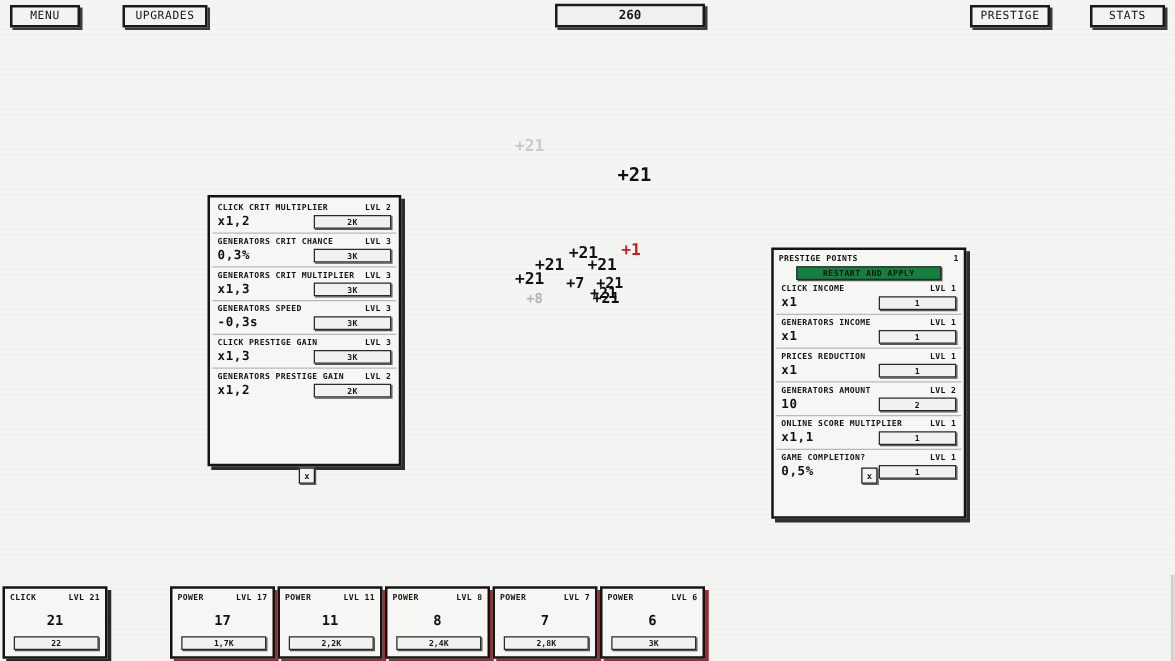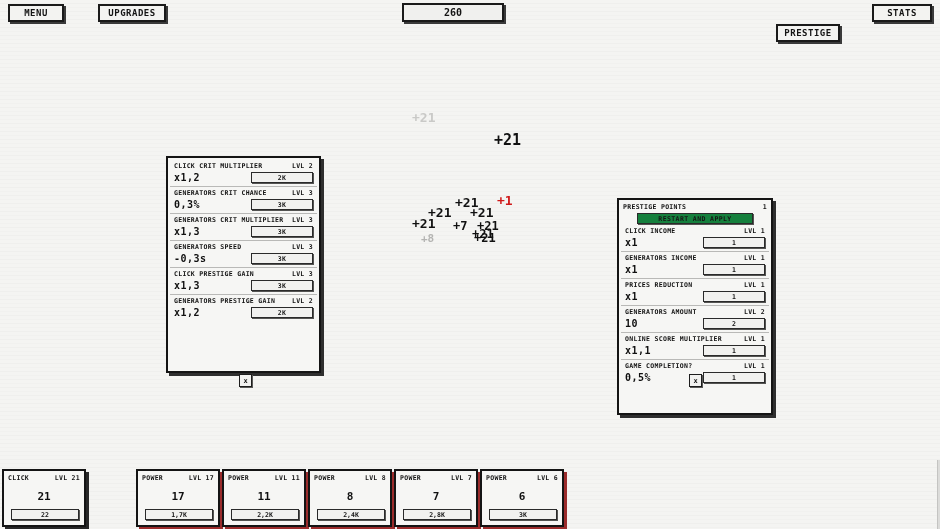--- a/index.html
+++ b/index.html
@@ -23,45 +23,45 @@
       );
   }
 
   
   .btn {
     background: #f3f3f1;
     border: 2px solid #1a1a1a;
     box-shadow: 2px 2px 0 #3a3a3a;
     color: #141414;
     font-family: "DejaVu Sans Mono", monospace;
-    font-weight: bold;
+    font-weight: normal;
     letter-spacing: 0.5px;
     display: flex;
     align-items: center;
     justify-content: center;
     cursor: pointer;
     user-select: none;
   }
 
   
   .topbtn {
     position: absolute;
     top: 4px;
     height: 18px;
     font-size: 9px;
   }
   #btn-menu     { left: 8px;   width: 56px; }
   #btn-upgrades { left: 98px;  width: 68px; }
-  #btn-prestige { left: 776px; width: 64px; margin-top: 20px; }
+  #btn-prestige { left: 776px; width: 64px; }
   #btn-stats    { left: 872px; width: 60px; }
 
   #counter-box {
     position: absolute;
-    top: 3px; left: 402px;
-    width: 102px; height: 19px;
+    top: 3px; left: 444px;
+    width: 120px; height: 19px;
     font-size: 10px;
     border: 2px solid #1a1a1a;
     background: #f0f0ee;
     box-shadow: 2px 2px 0 #3a3a3a;
     display: flex; align-items: center; justify-content: center;
     font-weight: bold; color: #141414;
   }
 
   
   .panel {

